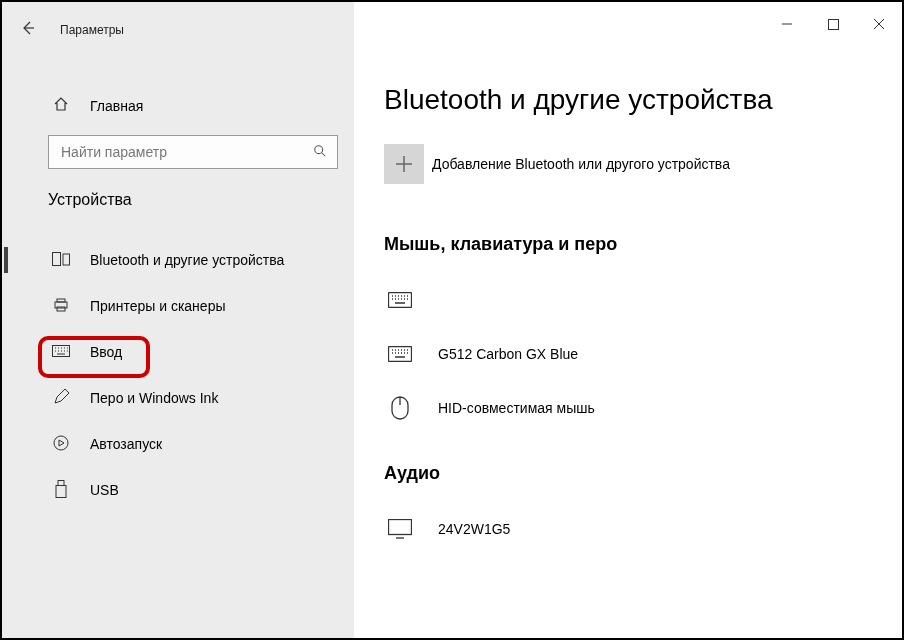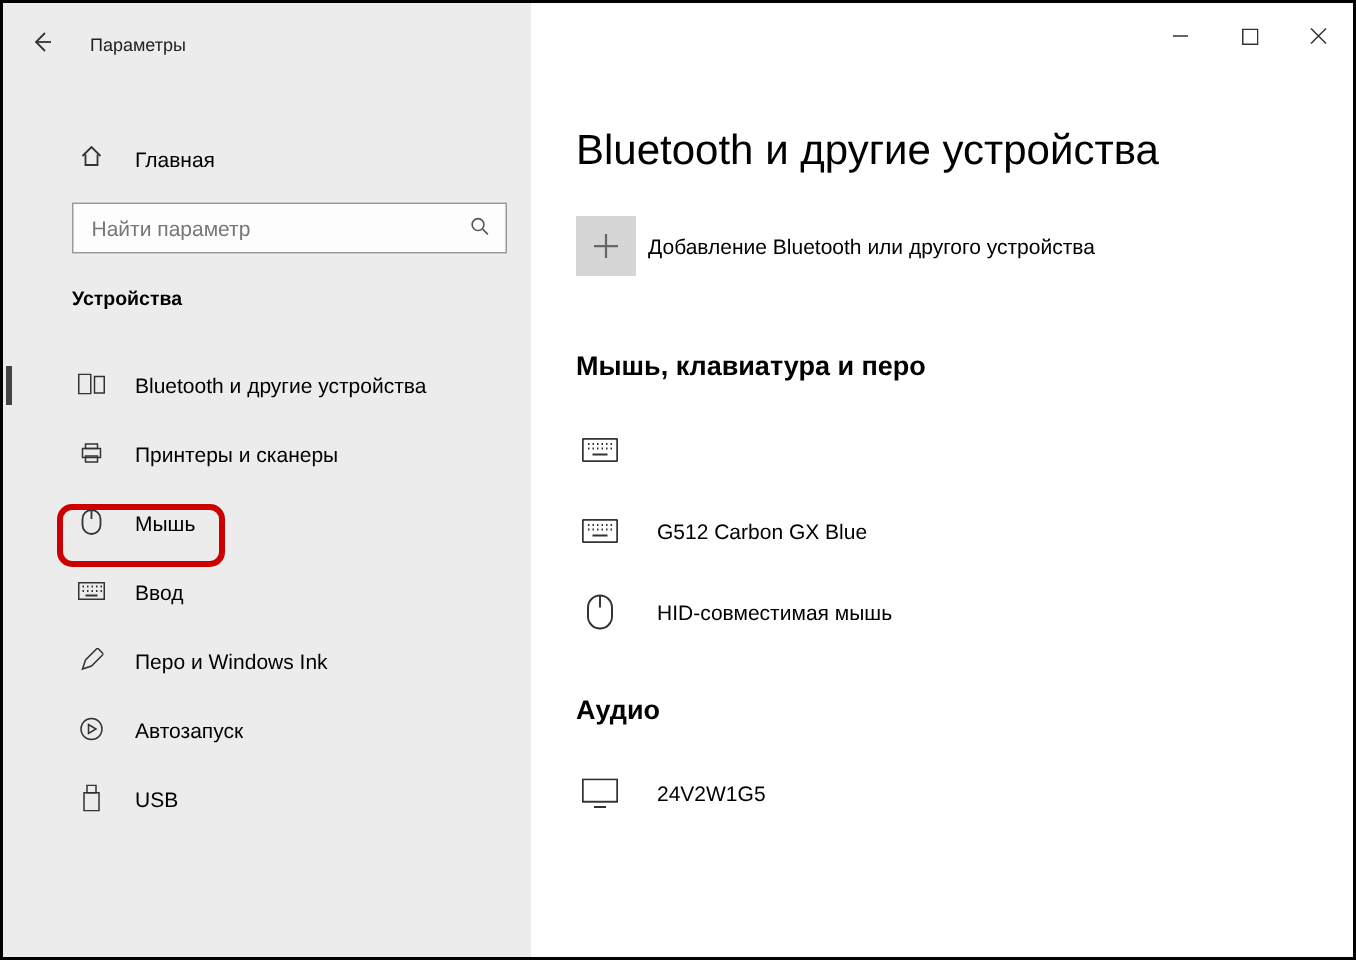--- a/index.html
+++ b/index.html
@@ -91,22 +91,22 @@
     outline: none;
     background: transparent;
     font-size: 14px;
     width: 100%;
     color: #0c4a6e;
     font-family: inherit;
   }
   .search input::placeholder { color: #777; font-style: normal; }
   .search-icon { color: #555; font-size: 13px; }
   .category {
-    font-weight: 700;
-    font-size: 13px;
+    font-weight: 400;
+    font-size: 16px;
     padding: 22px 0 10px 46px;
   }
   .nav {
     margin-top: 18px;
   }
   .nav-item {
     display: flex;
     align-items: center;
     gap: 20px;
     height: 46px;
@@ -235,29 +235,20 @@
         <span class="nav-icon">
           <svg width="16" height="16" viewBox="0 0 16 16">
               <rect x="2" y="5" width="12" height="6" stroke="#333" fill="none"></rect>
               <rect x="4" y="2" width="8" height="3" stroke="#333" fill="none"></rect>
               <rect x="4" y="10" width="8" height="4" stroke="#333" fill="none"></rect>
             </svg>
         </span>
         <span>Принтеры и сканеры</span>
       </div>
 
-      <div class="nav-item">
-        <span class="nav-icon">
-          <svg width="14" height="18" viewBox="0 0 14 18">
-              <rect x="1" y="1" width="12" height="16" rx="6" stroke="#333" stroke-width="1.2" fill="none"></rect>
-              <path d="M7 1 V7" stroke="#333" stroke-width="1.2"></path>
-            </svg>
-        </span>
-        <span>Мышь</span>
-      </div>
 
       <div class="nav-item">
         <span class="nav-icon">
           <svg width="18" height="12" viewBox="0 0 18 12">
               <rect x="0.5" y="0.5" width="17" height="11" stroke="#333" fill="none"></rect>
               <path d="M3 3h1M6 3h1M9 3h1M12 3h1M15 3h1 M3 6h1M6 6h1M9 6h1M12 6h1M15 6h1 M5 9h8" stroke="#333" stroke-width="1.2"></path>
             </svg>
         </span>
         <span>Ввод</span>
       </div>

